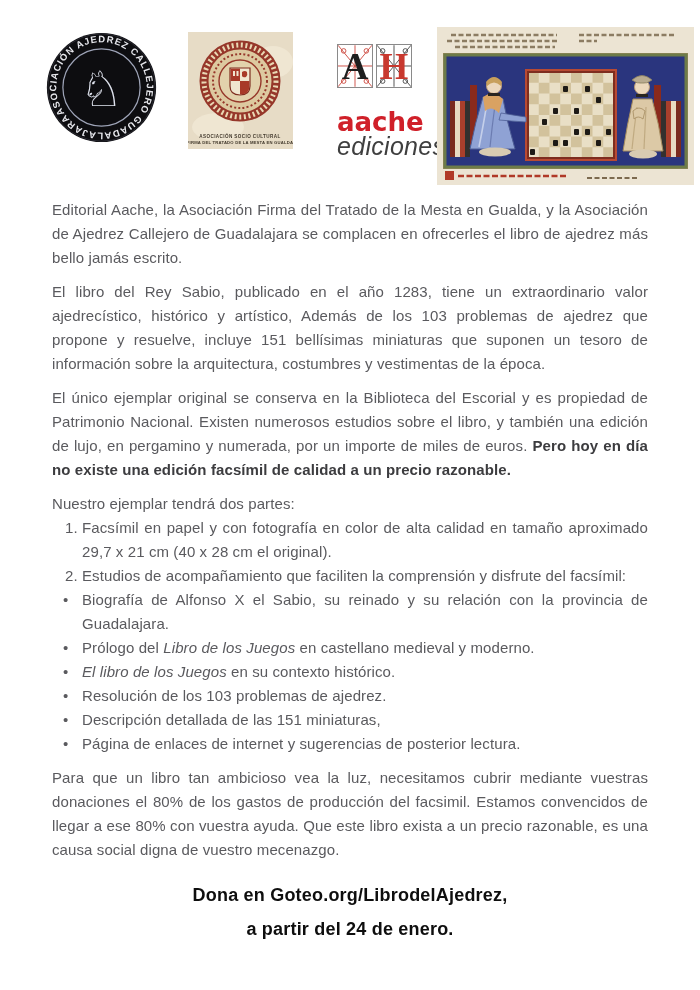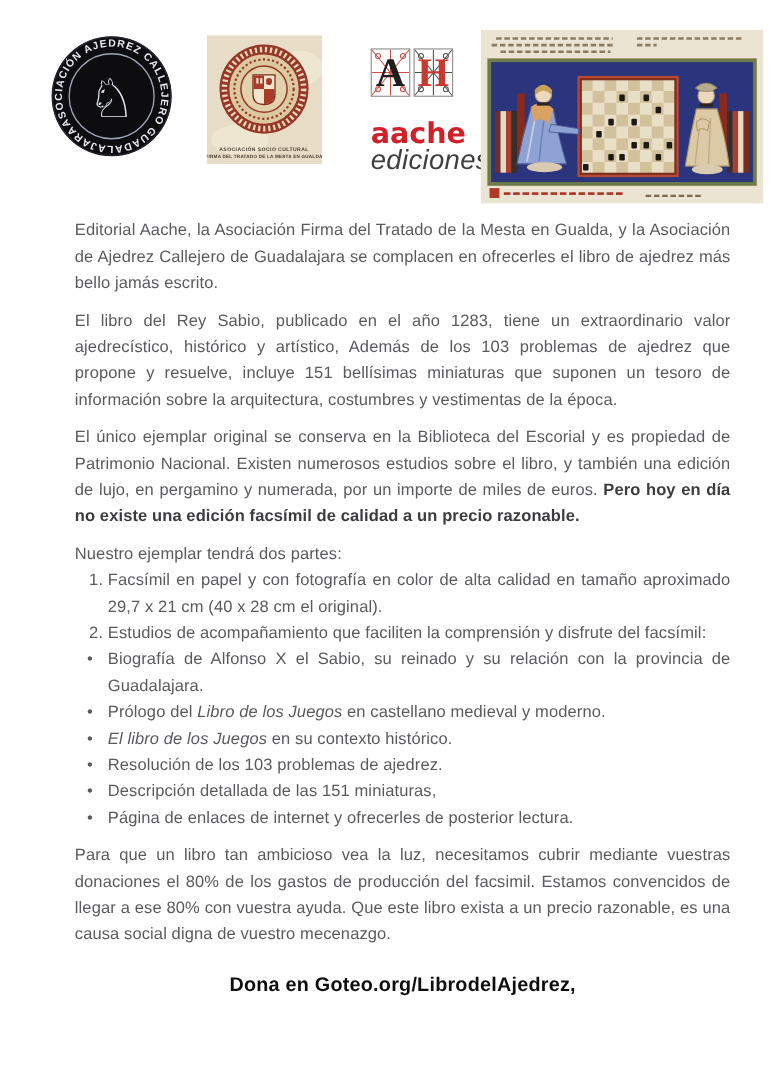--- a/index.html
+++ b/index.html
@@ -21,21 +21,21 @@
   .ah-letter{position:absolute;inset:0;display:flex;align-items:center;justify-content:center;
     font-family:"Liberation Serif",serif;font-weight:bold;font-size:37px;line-height:1;}
   .ah-letter.a{color:#1e1e1e;}
   .ah-letter.h{color:#c8392f;}
   .aache-name{font-family:"DejaVu Sans",sans-serif;font-weight:bold;color:#d02029;
     font-size:26px;line-height:28px;margin-top:20px;letter-spacing:0px;}
   .aache-sub{color:#3f3f3f;font-size:25px;line-height:20px;letter-spacing:0.3px;font-style:italic;}
 
   
   .content{
-    position:absolute;left:68px;top:198px;width:596px;
+    position:absolute;left:52px;top:198px;width:596px;
     color:#5a5a5e;font-size:15px;line-height:24px;text-align:justify;
     letter-spacing:0.1px;
   }
   .para{margin:0 0 10px 0;}
   .bold-tail{font-weight:bold;color:#3c3c3f;}
   .intro{margin:0;}
   .num-item,.bullet-item{position:relative;padding-left:30px;}
   .num-marker{position:absolute;left:13px;top:0;}
   .bullet-dot{position:absolute;left:11px;top:0;}
   .it{font-style:italic;}
@@ -233,22 +233,23 @@
     <div class="bullet-item">
       <span class="bullet-dot">•</span><span></span><span class="it">El libro de los Juegos</span><span> en su contexto histórico.</span>
     </div>
     <div class="bullet-item">
       <span class="bullet-dot">•</span><span>Resolución de los 103 problemas de ajedrez.</span><span class="it"></span><span></span>
     </div>
     <div class="bullet-item">
       <span class="bullet-dot">•</span><span>Descripción detallada de las 151 miniaturas,</span><span class="it"></span><span></span>
     </div>
     <div class="bullet-item">
-      <span class="bullet-dot">•</span><span>Página de enlaces de internet y ofrecerles de posterior lectura.</span><span class="it"></span><span></span>
+      <span class="bullet-dot">•</span><span>Página de enlaces de internet y sugerencias de posterior lectura.</span><span class="it"></span><span></span>
     </div>
 
     <p class="para gap-before" style="margin-bottom:16px;">Para que un libro tan ambicioso vea la luz, necesitamos cubrir mediante vuestras donaciones el 80% de los gastos de producción del facsimil. Estamos convencidos de llegar a ese 80% con vuestra ayuda. Que este libro exista a un precio razonable, es una causa social digna de vuestro mecenazgo.</p>
 
     <div class="cta">
       <div>Dona en Goteo.org/LibrodelAjedrez,</div>
+      <div>a partir del 24 de enero.</div>
     </div>
   </div>
 </div>
 
 </body></html>

